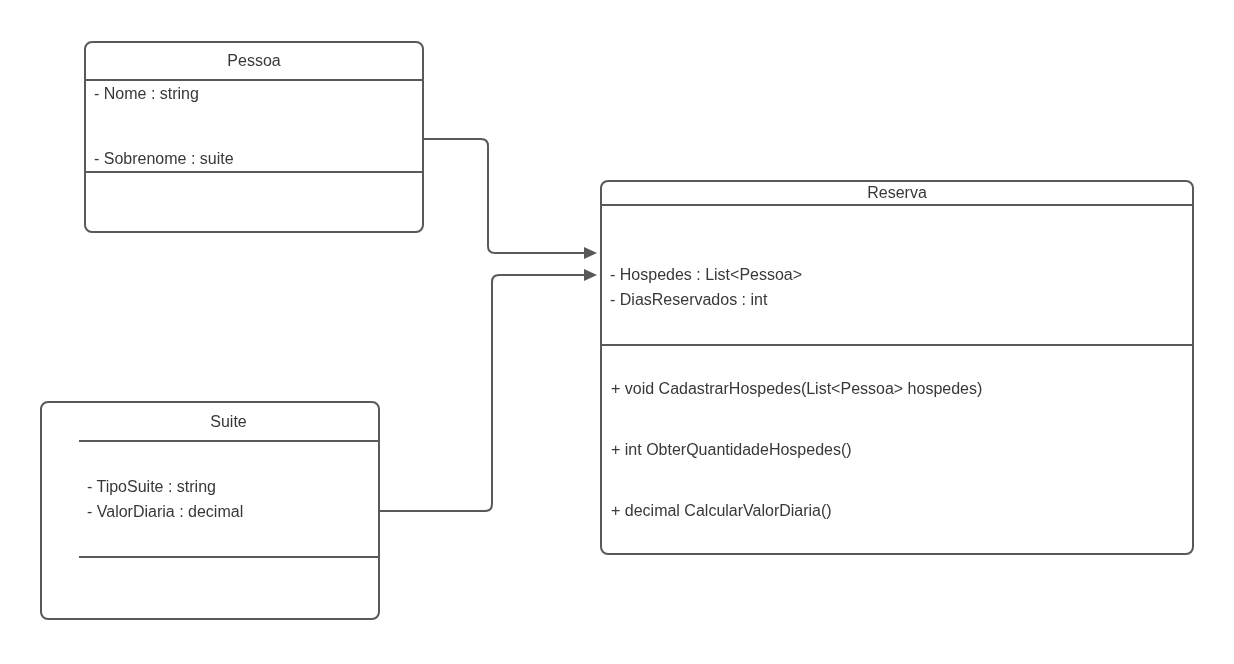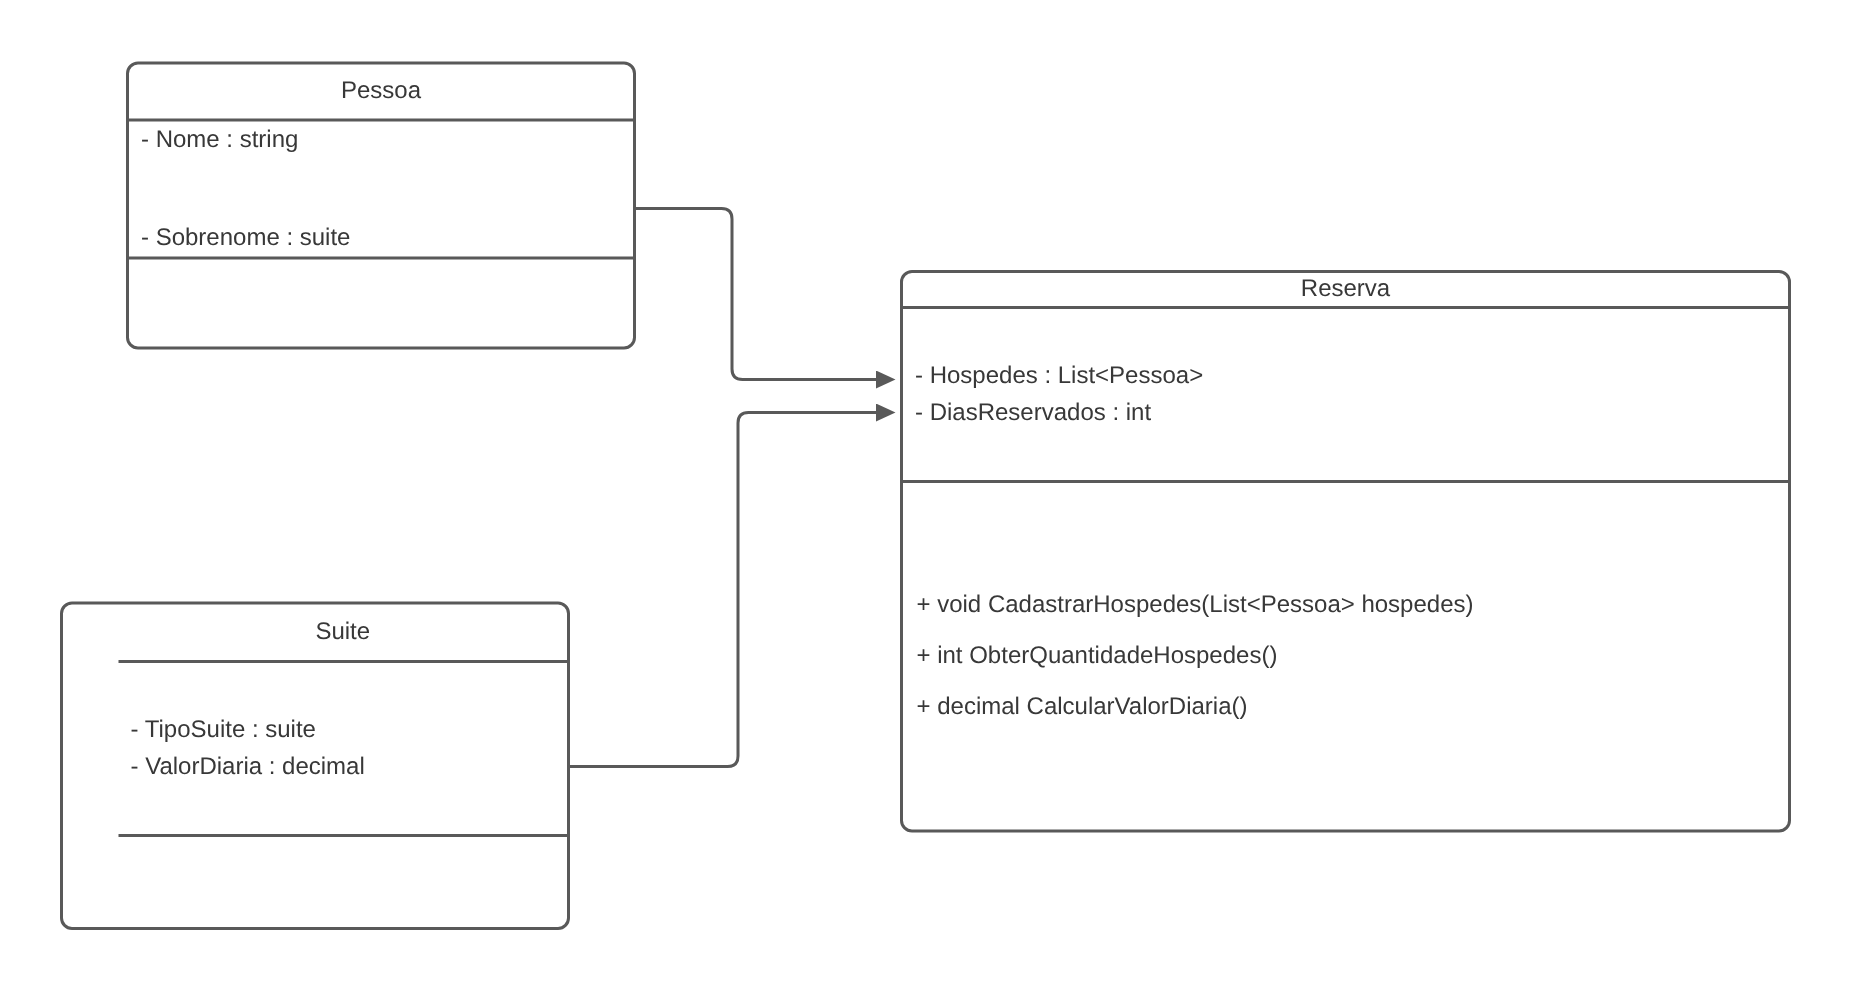--- a/index.html
+++ b/index.html
@@ -48,21 +48,21 @@
   }
   .uml-members .member {
     line-height: 25px;
     white-space: nowrap;
   }
   .uml-methods {
     flex: 1 1 auto;
     display: flex;
     flex-direction: column;
     justify-content: center;
-    gap: 10px;
+    gap: 37px;
     padding: 0 9px;
     border-bottom: none;
   }
   .uml-methods .member {
     line-height: 24px;
   }
   .uml-empty {
     flex: 1 1 auto;
   }
 </style>
@@ -86,29 +86,29 @@
     <div class="uml-members" style="height:92px;gap:40px;">
         <div class="member">- Nome : string</div>
         <div class="member">- Sobrenome : suite</div>
       </div>
     <div class="uml-empty"></div>
   </div>
 
   <div class="uml-class" style="left:40px; top:401px; width:340px; height:219px;padding-left:37px;">
     <div class="uml-title" style="height:39px;">Suite</div>
     <div class="uml-members" style="height:116px;">
-        <div class="member">- TipoSuite : suite</div>
+        <div class="member">- TipoSuite : string</div>
         <div class="member">- ValorDiaria : decimal</div>
       </div>
     <div class="uml-empty"></div>
   </div>
 
   <div class="uml-class" style="left:600px; top:180px; width:594px; height:375px;">
     <div class="uml-title" style="height:24px;">Reserva</div>
-    <div class="uml-members" style="height:116px;">
+    <div class="uml-members" style="height:116px;margin-top:24px;">
         <div class="member">- Hospedes : List&lt;Pessoa&gt;</div>
         <div class="member">- DiasReservados : int</div>
       </div>
     <div class="uml-members uml-methods">
         <div class="member">+ void CadastrarHospedes(List&lt;Pessoa&gt; hospedes)</div>
         <div class="member">+ int ObterQuantidadeHospedes()</div>
         <div class="member">+ decimal CalcularValorDiaria()</div>
       </div>
   </div>
 

